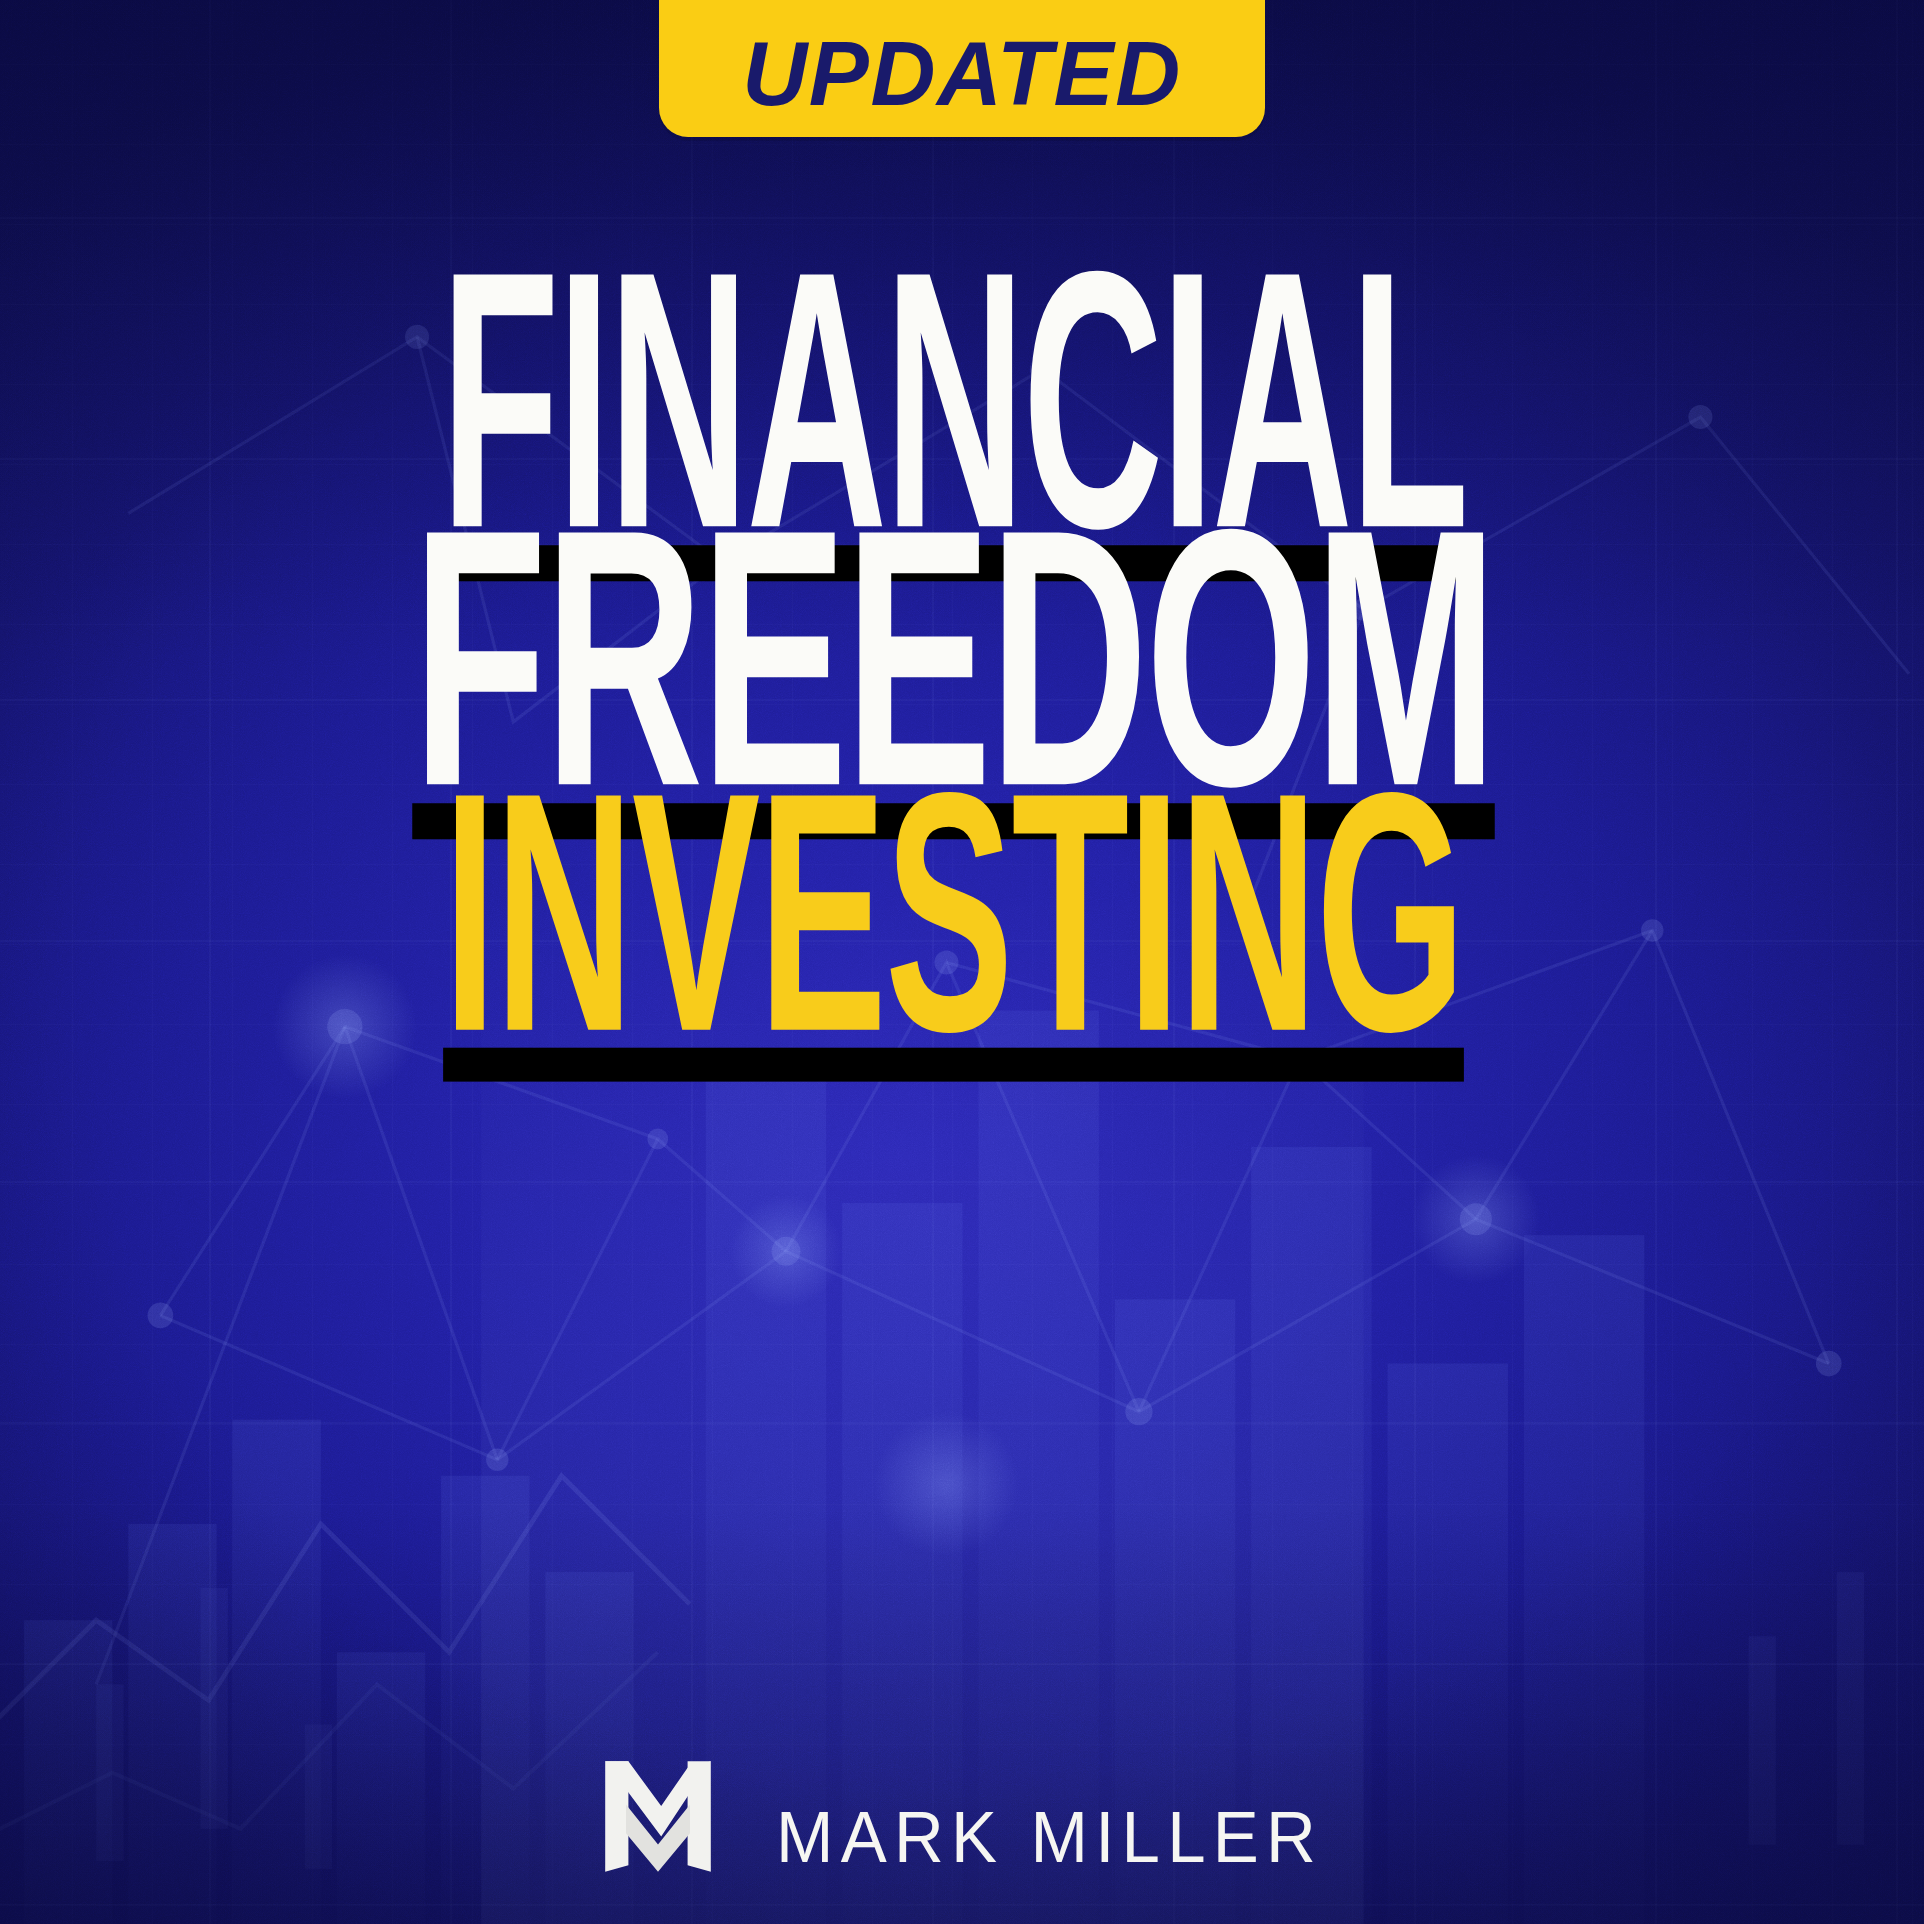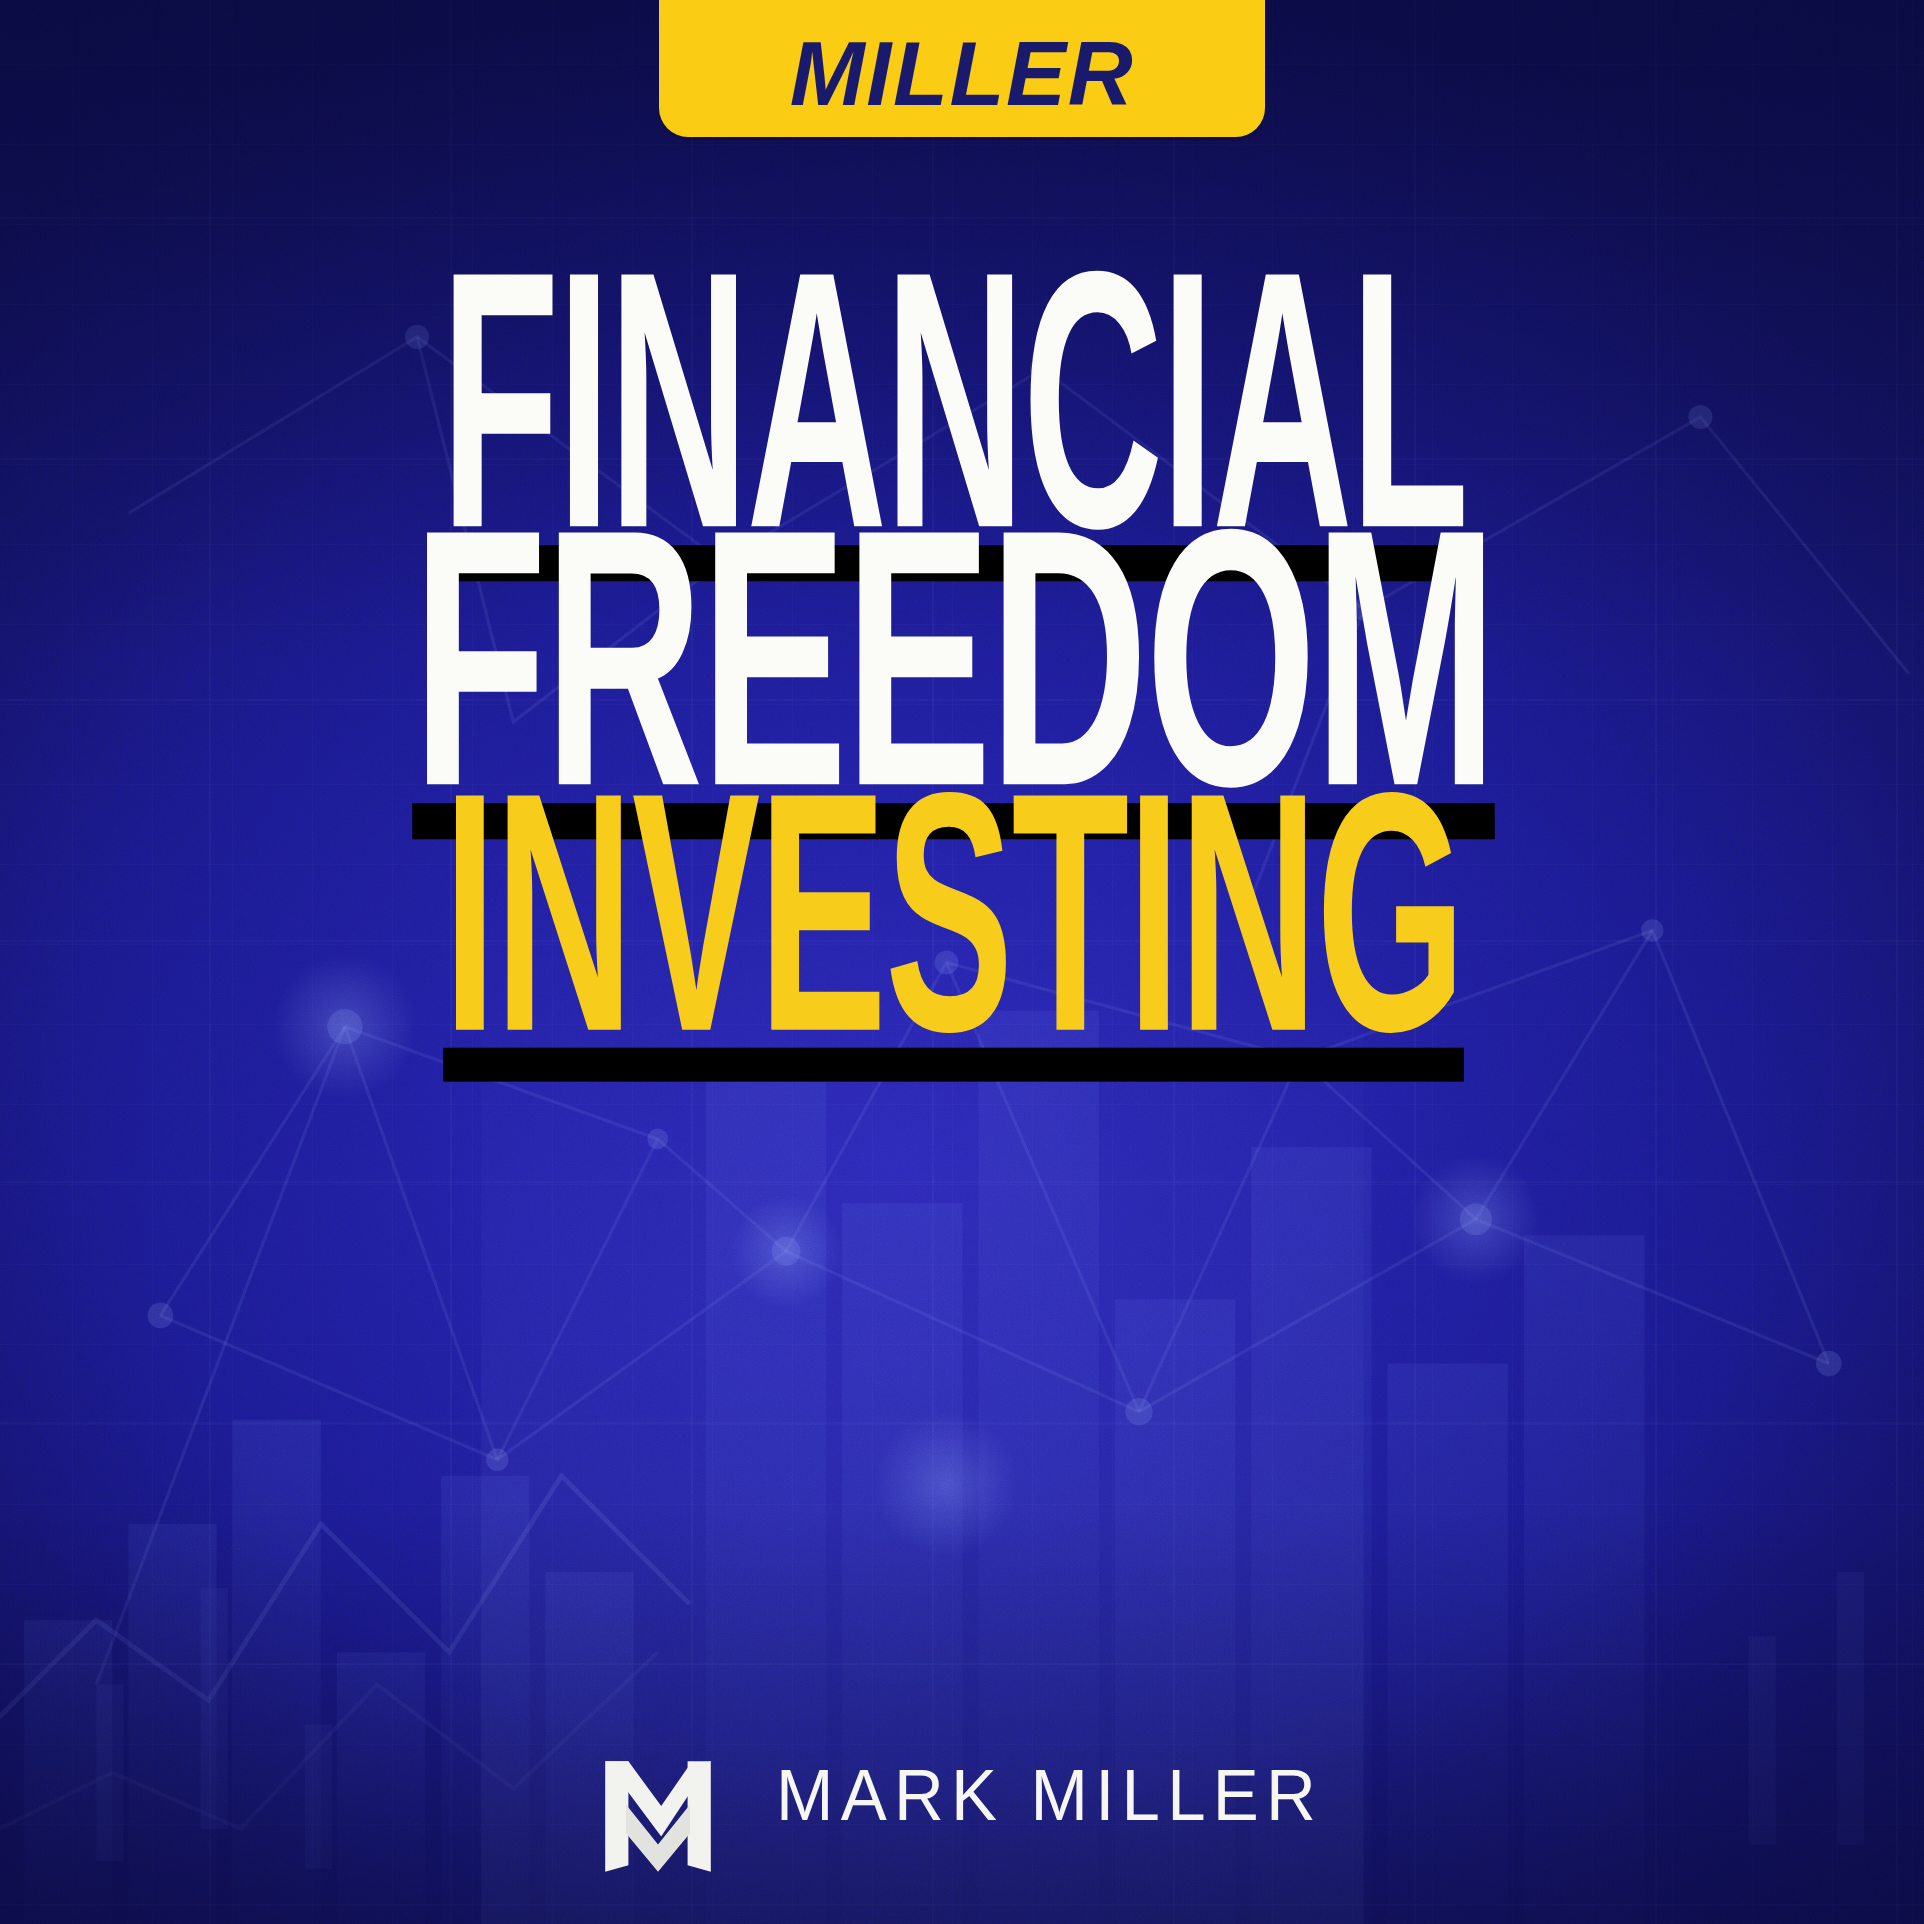--- a/index.html
+++ b/index.html
@@ -149,21 +149,21 @@
     letter-spacing: -0.2px;
   }
 
   
   .author-row {
     position: absolute;
     left: 0;
     right: 0;
     top: 1761px;
     display: flex;
-    align-items: flex-start;
+    align-items: flex-end;
     justify-content: center;
     gap: 62px;
   }
   .author-logo {
     width: 112px;
     height: 111px;
     display: block;
     flex: 0 0 auto;
   }
   .author-name {
@@ -282,21 +282,21 @@
 
   <svg class="bg-svg bg-noise" viewBox="0 0 2400 2400" width="1925" height="1925">
     <filter id="grain">
       <feTurbulence type="fractalNoise" baseFrequency="0.85" numOctaves="3" stitchTiles="stitch"></feTurbulence>
       <feColorMatrix type="saturate" values="0"></feColorMatrix>
     </filter>
     <rect width="100%" height="100%" filter="url(#grain)"></rect>
   </svg>
 
   <div class="badge">
-    <span class="badge-text">MILLER</span>
+    <span class="badge-text">UPDATED</span>
   </div>
 
   <div class="title-block">
     <span class="title-line t-financial">FINANCIAL</span>
     <span class="title-line t-freedom">FREEDOM</span>
     <span class="title-line t-investing">INVESTING</span>
   </div>
 
 
   <div class="author-row">

